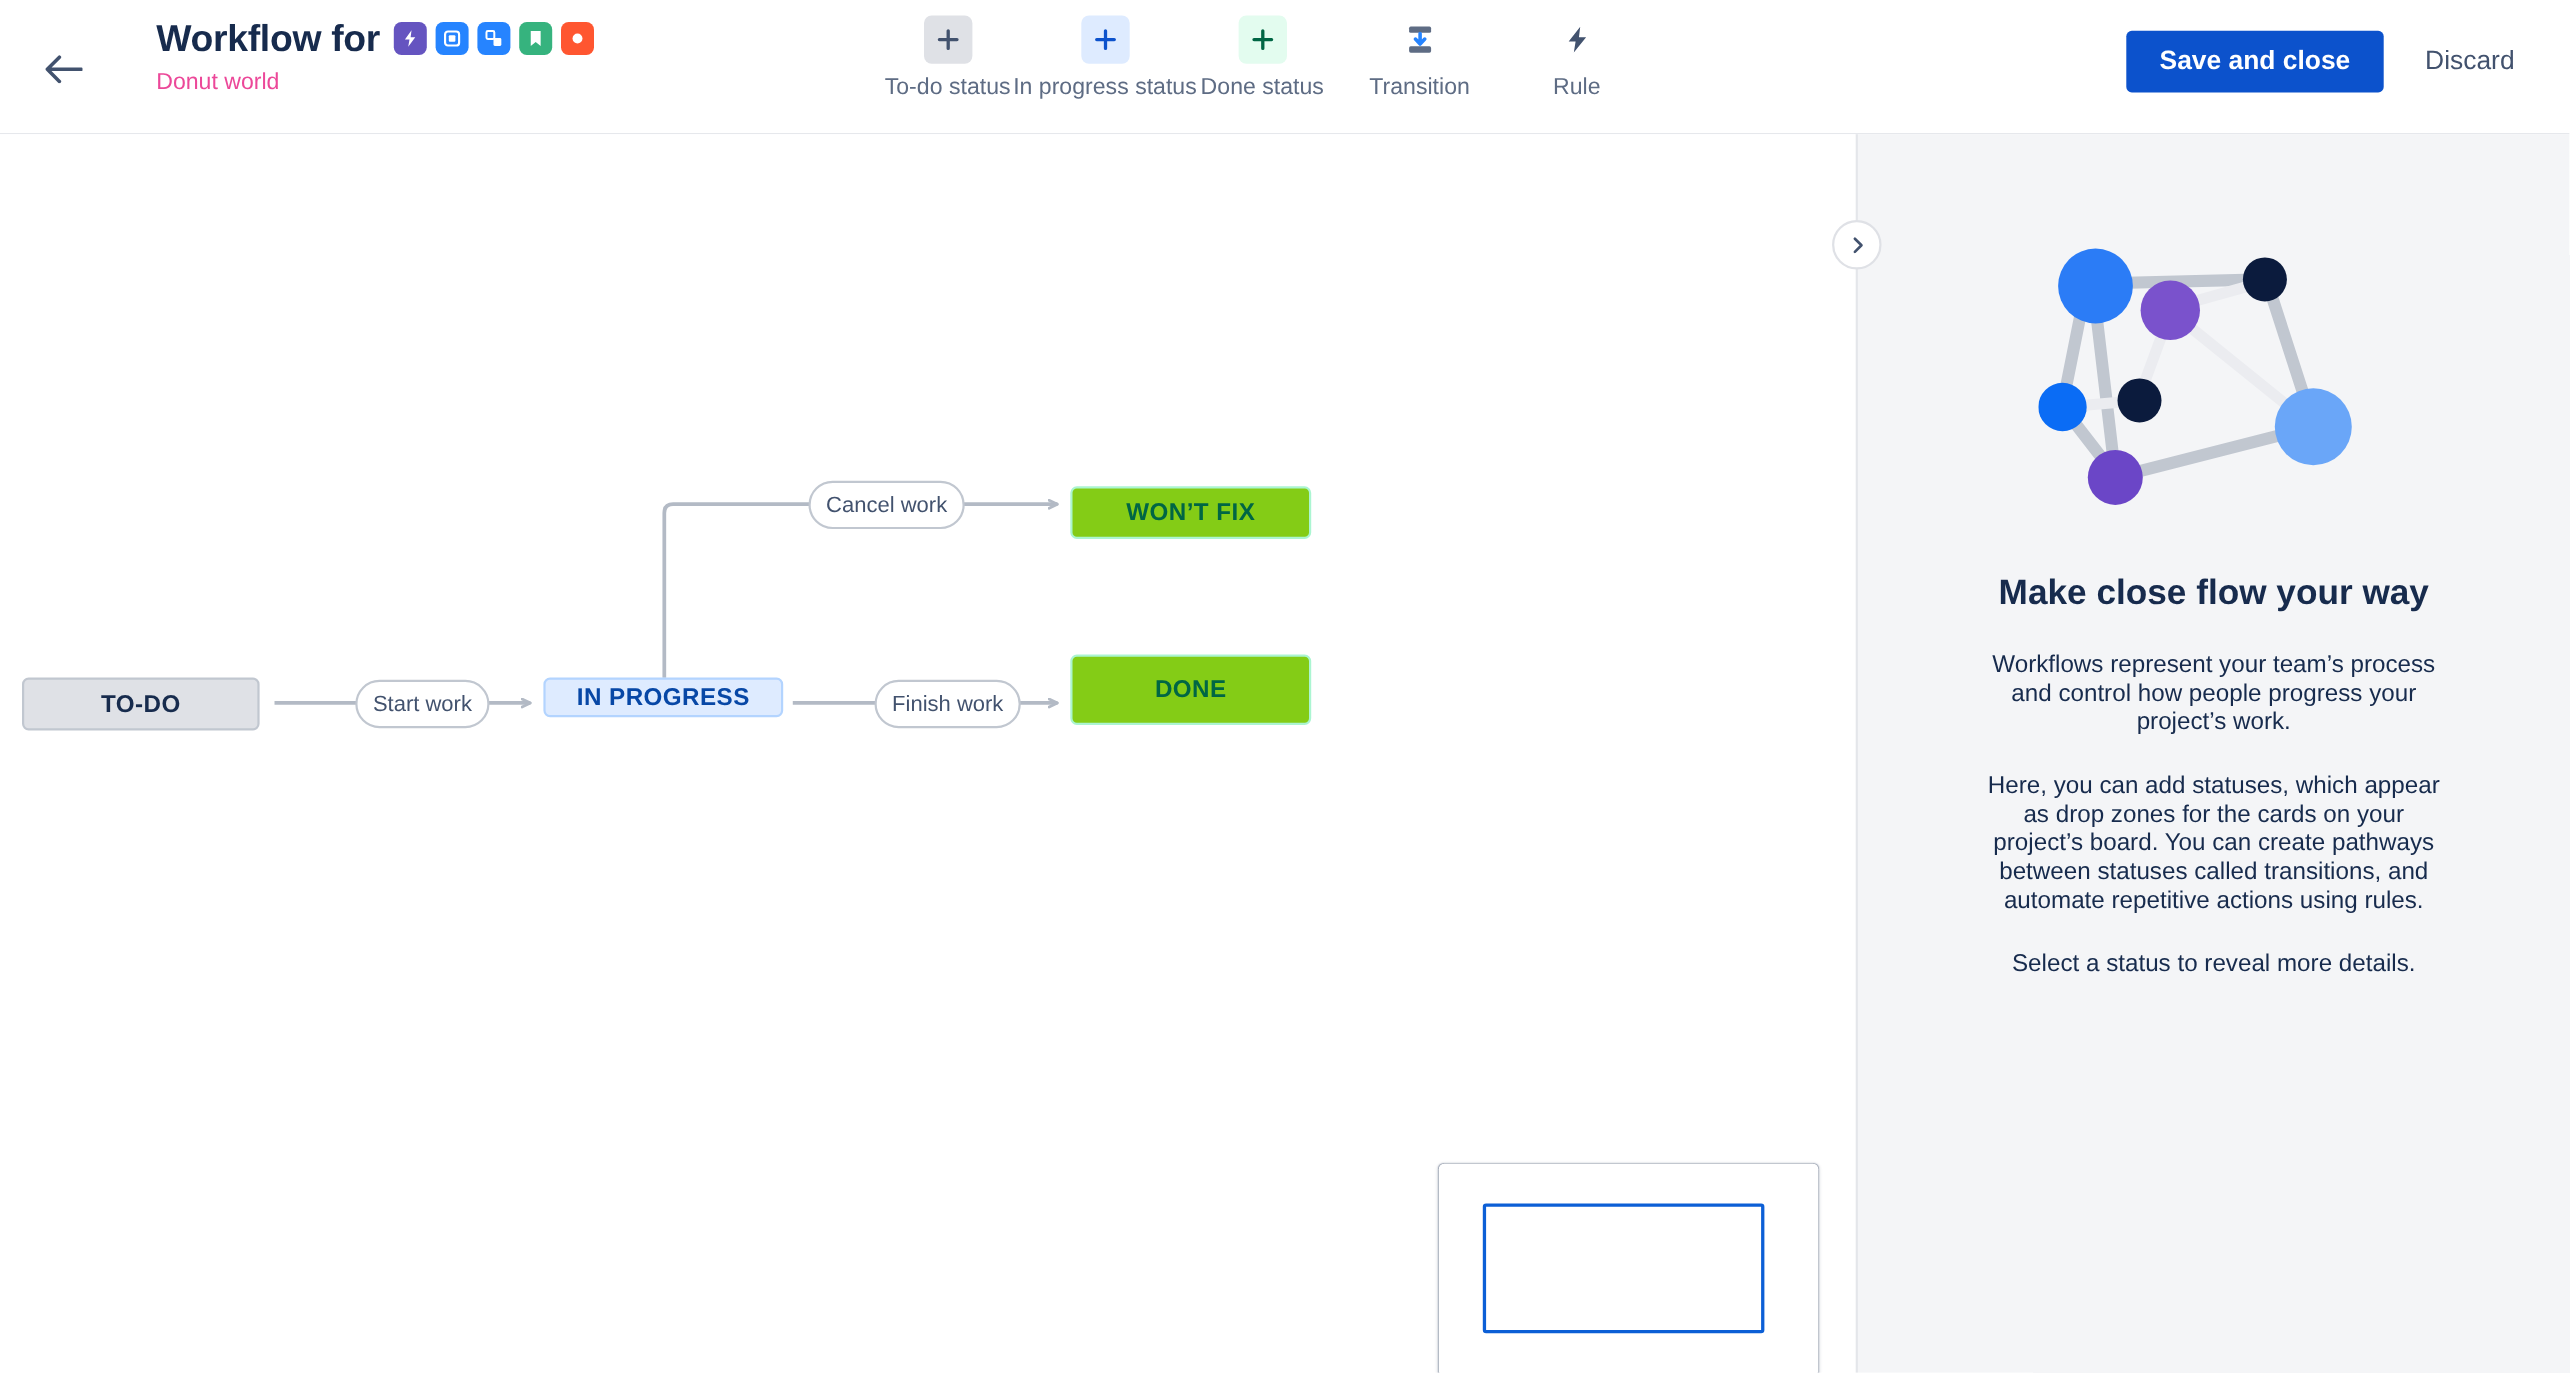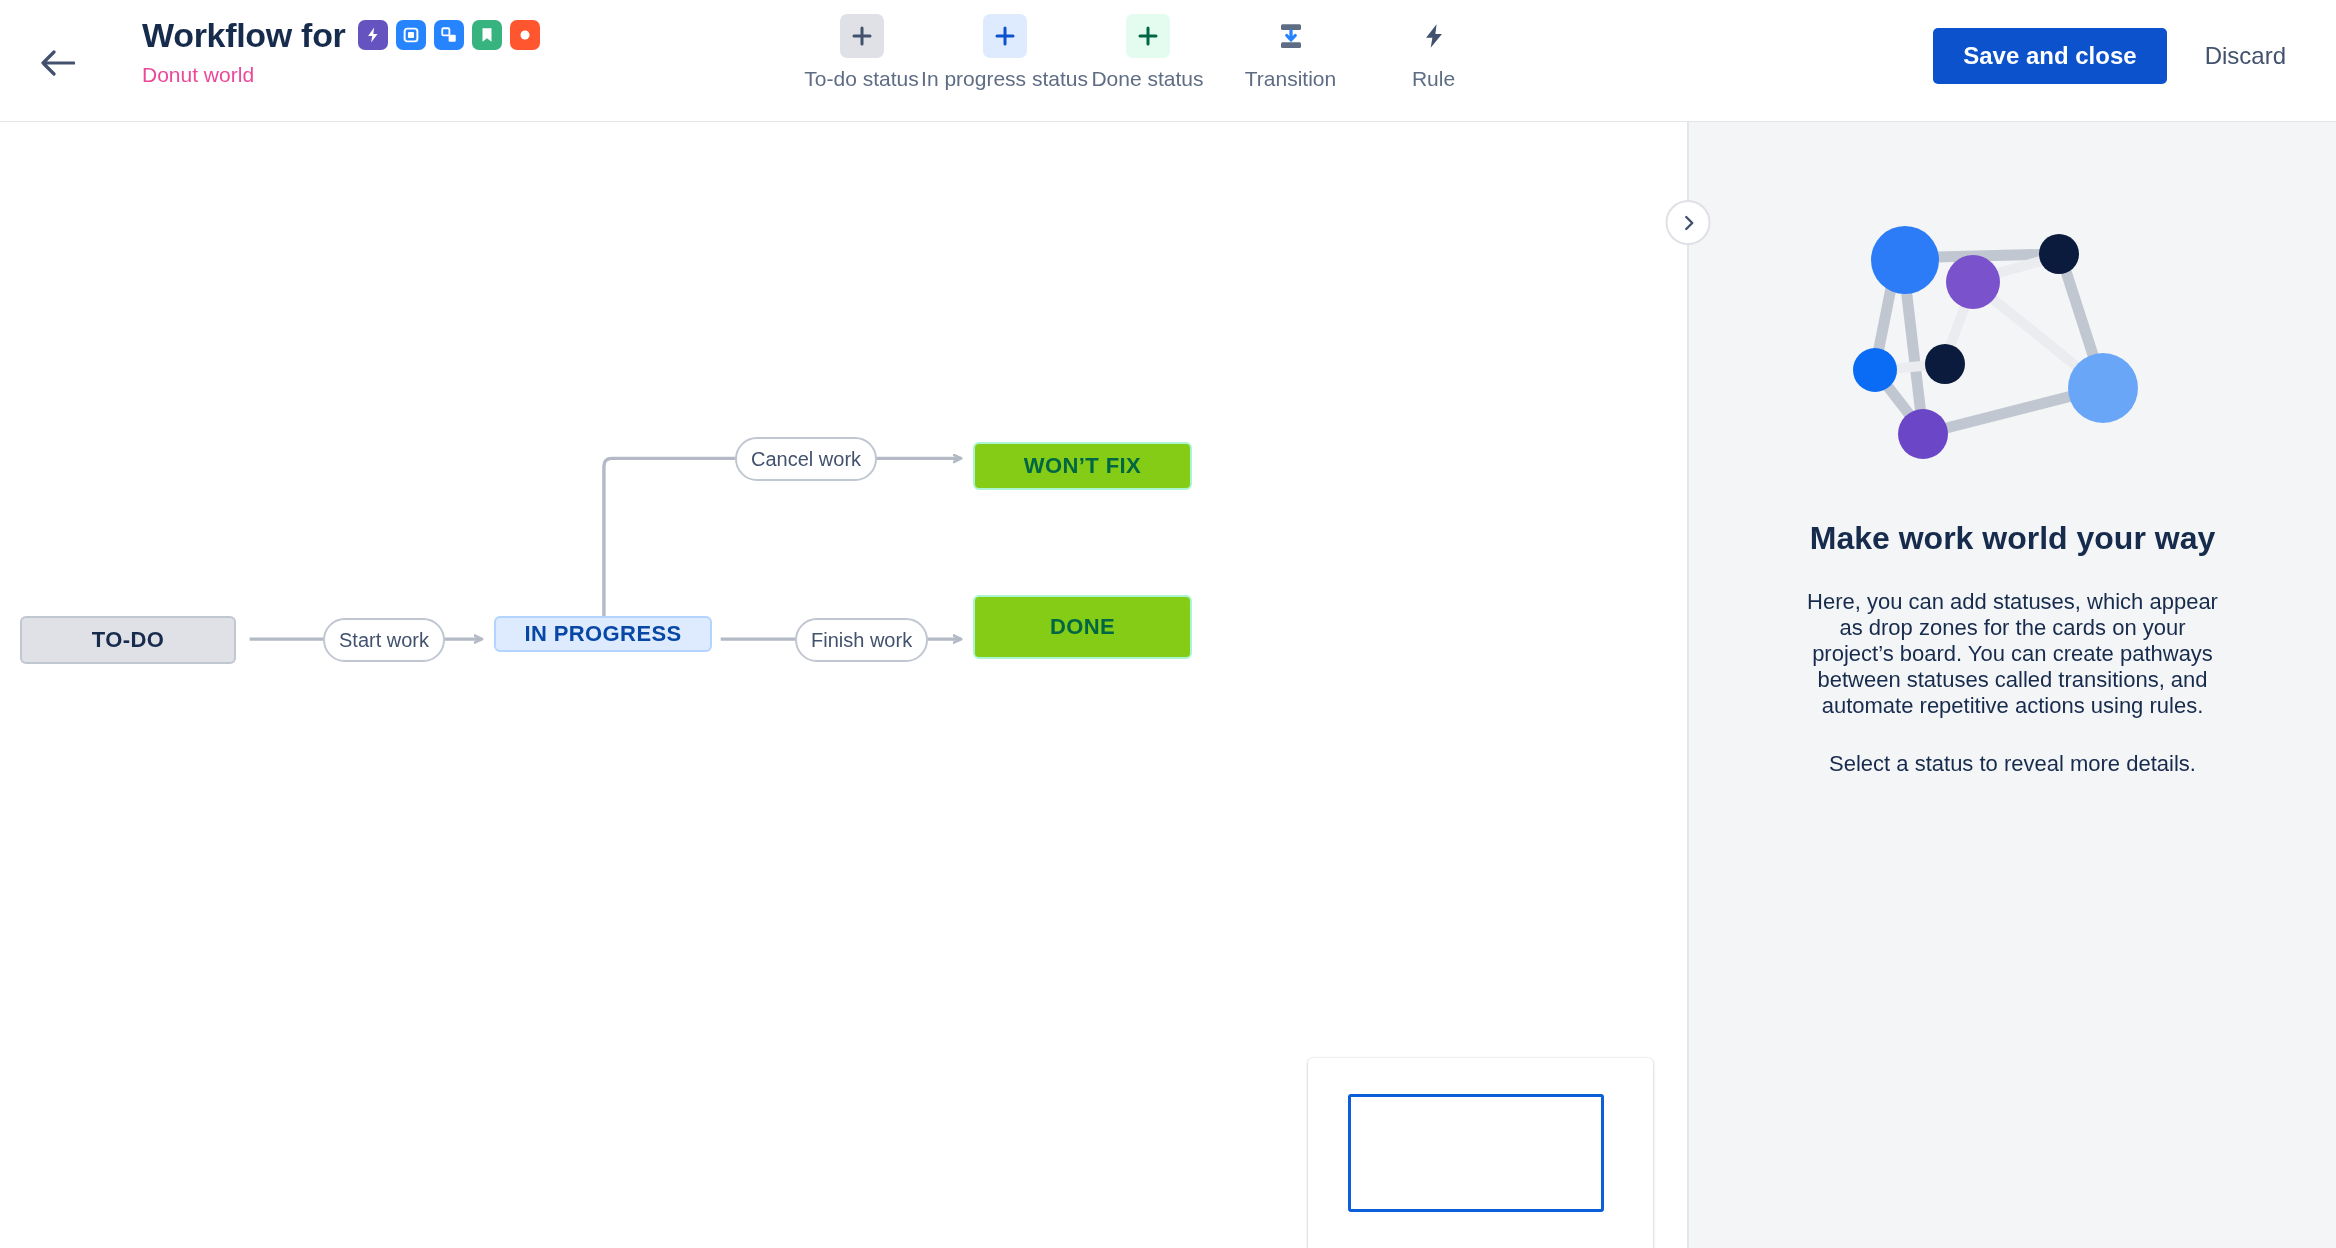--- a/index.html
+++ b/index.html
@@ -327,18 +327,19 @@
         </g>
         <circle cx="52" cy="42" r="34" fill="#2b7cf6"></circle>
         <circle cx="206" cy="36" r="20" fill="#0b1b3d"></circle>
         <circle cx="120" cy="64" r="27" fill="#7a52cc"></circle>
         <circle cx="22" cy="152" r="22" fill="#0a6cf5"></circle>
         <circle cx="92" cy="146" r="20" fill="#0b1b3d"></circle>
         <circle cx="250" cy="170" r="35" fill="#6aa6f8"></circle>
         <circle cx="70" cy="216" r="25" fill="#6b46c7"></circle>
       </svg>
 
-      <div class="panel-title">Make work world your way</div>
+      <div class="panel-title">Make close flow your way</div>
+      <div class="panel-p">Workflows represent your team’s process and control how people progress your project’s work.</div>
       <div class="panel-p tight">Here, you can add statuses, which appear as drop zones for the cards on your project’s board. You can create pathways between statuses called transitions, and automate repetitive actions using rules.</div>
       <div class="panel-p tight">Select a status to reveal more details.</div>
     </div>
   </div>
 </div>
 
 </body></html>

